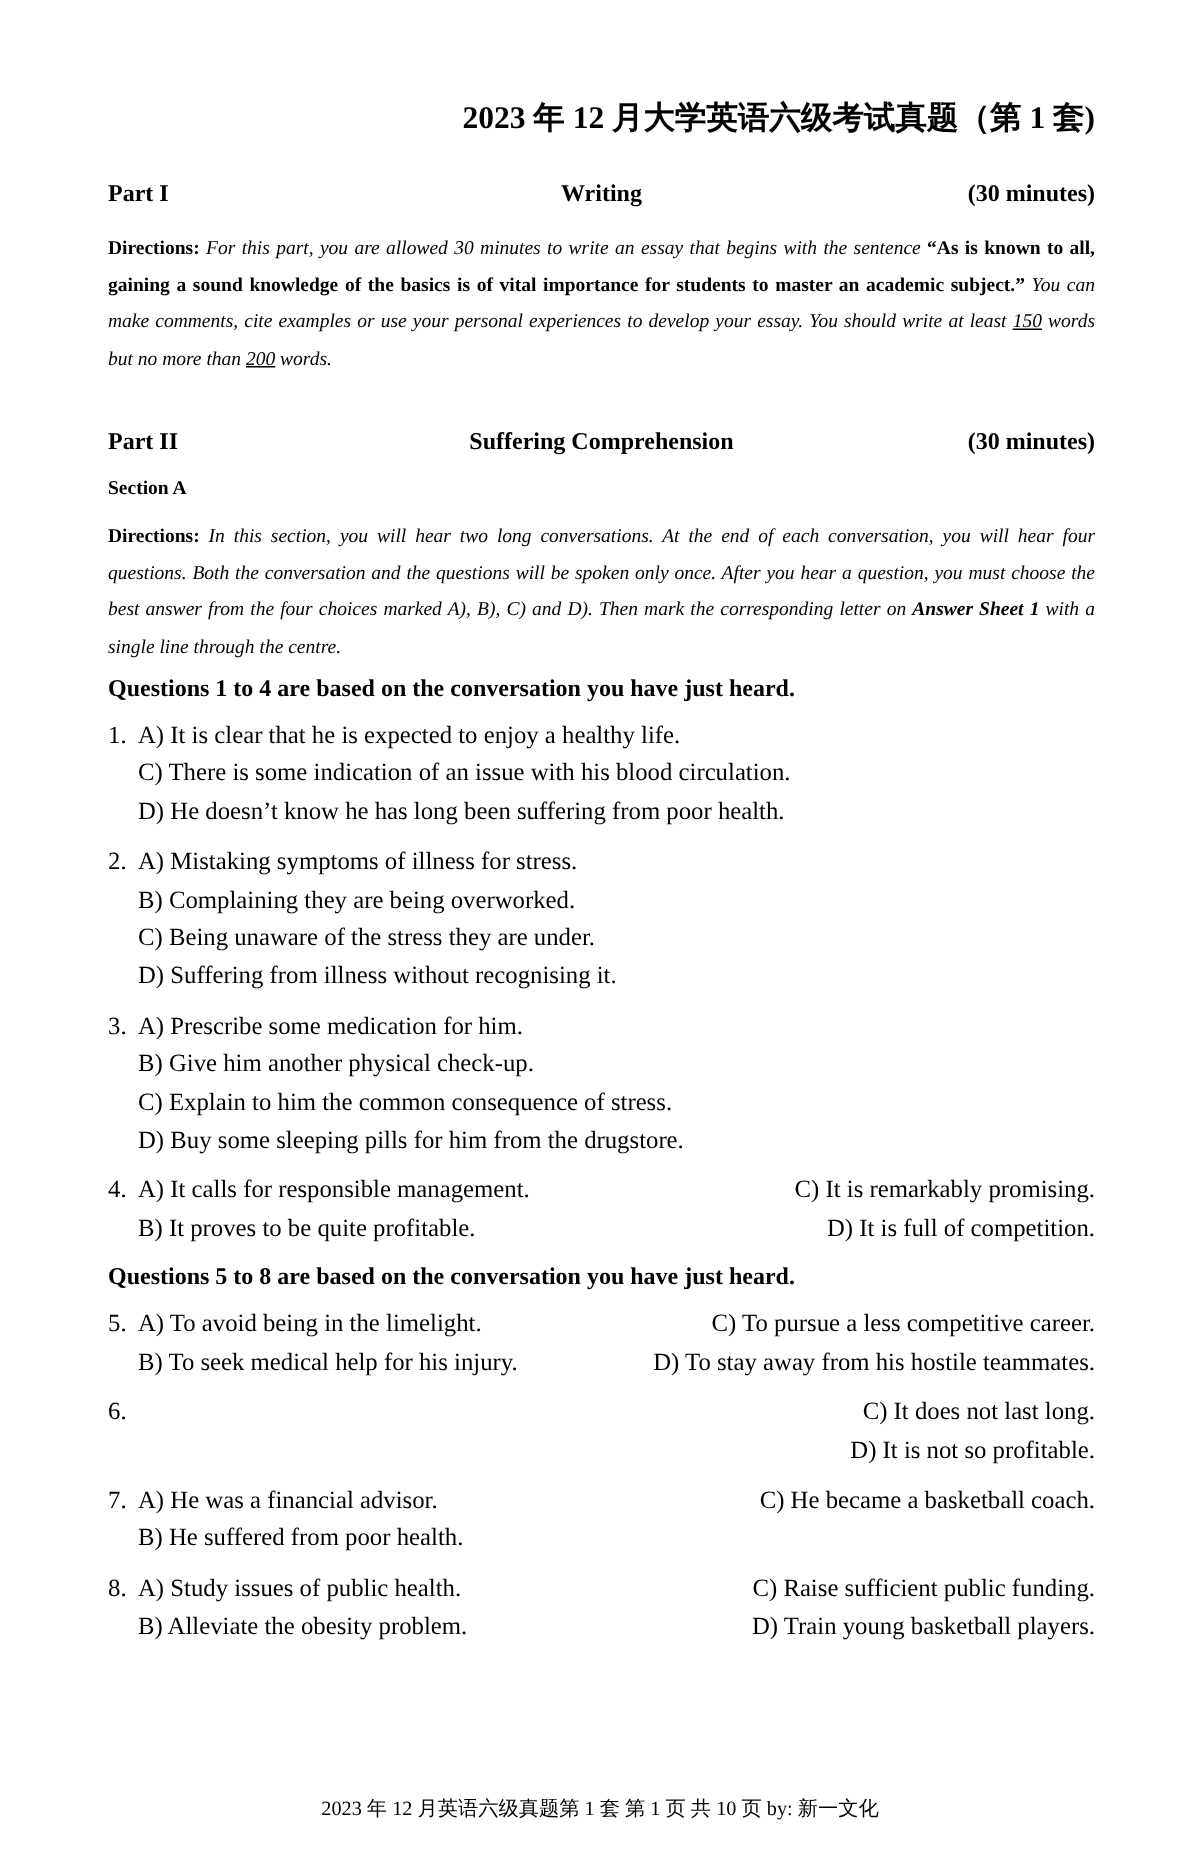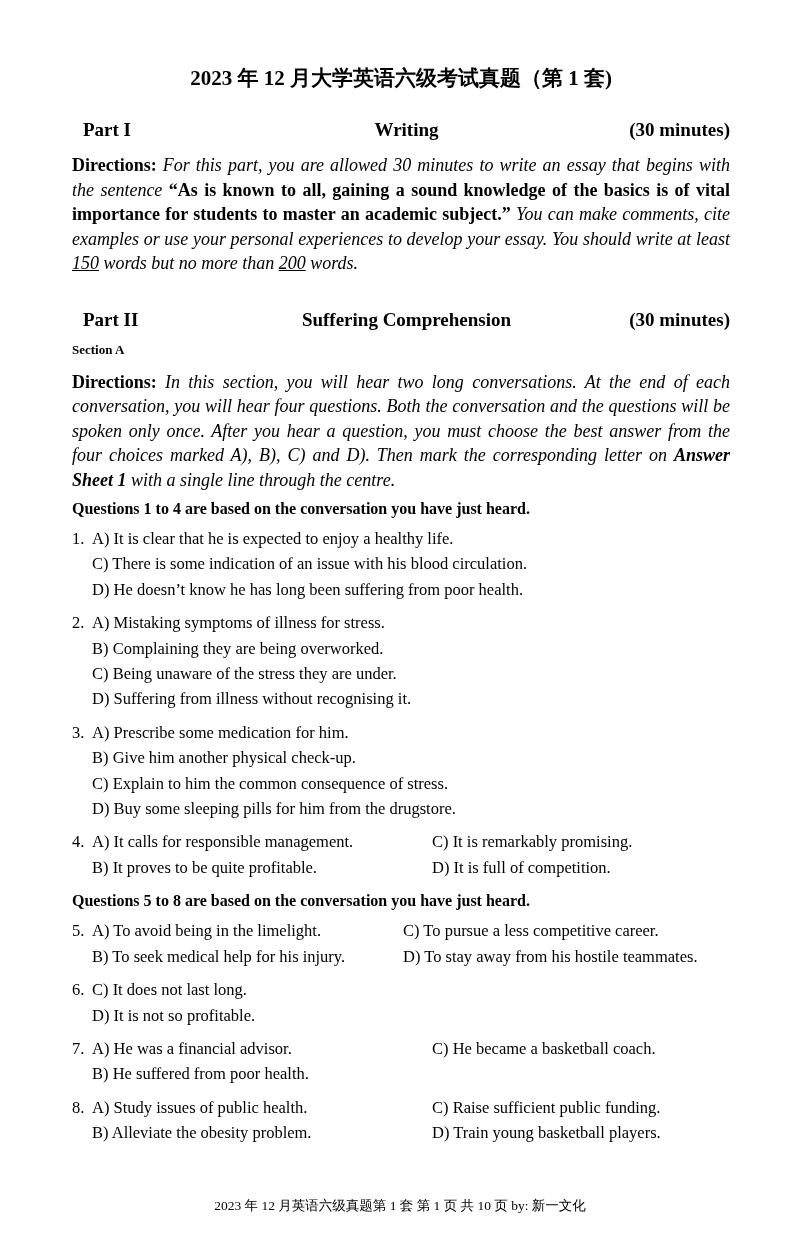--- a/index.html
+++ b/index.html
@@ -8,48 +8,48 @@
     font-family:"Liberation Serif", serif;
     color:#000;
   }
   .page {
     position:relative;
     box-sizing:border-box;
     width:800px; height:1249px;
     padding:64px 70px 0 72px;
   }
   .title {
-    font-size:21px; font-weight:bold; text-align:center;
+    font-size:21px; font-weight:bold; text-align:right;
     margin:0 0 25px 0; line-height:29px;
   }
   .part-row {
     position:relative; display:flex; justify-content:space-between;
-    font-weight:bold; font-size:19px; line-height:24px; margin-bottom:11px;margin-left:11px;
+    font-weight:bold; font-size:16px; line-height:24px; margin-bottom:11px;
   }
   .part-center { position:absolute; left:50%; transform:translateX(-50%); white-space:nowrap; }
   .directions {
-    font-size:18px; line-height:24.5px; text-align:justify;
+    font-size:13px; line-height:24.5px; text-align:justify;
     margin:0 0 32px 0;
   }
   .directions b { font-weight:bold; font-style:normal; }
   .directions i { font-style:italic; }
   .directions .bi { font-weight:bold; font-style:italic; }
   .u { text-decoration:underline; }
   .part-row.tight { margin-bottom:6px; }
   .section-label { font-weight:bold; font-size:13px; line-height:23px; margin:0 0 9px 0;font-family:Liberation Serif, serif; }
   .directions.d2 { margin-bottom:4px; }
   .qheader { font-weight:bold; font-size:16px; line-height:25px; margin:0 0 5px 0; }
   .q { display:flex; font-size:16.5px; margin-bottom:8px; }
   .qnum { width:20px; flex:none; line-height:25.4px; }
   .opts { flex:1; }
   .opt { line-height:25.4px; }
   .cols { display:flex; flex:1; }
   .col-left { width:340px; flex:none; }
   .q.narrow .col-left { width:311px; }
-  .col-right { flex:1; }
+  .col-right { flex:1;text-align:right; }
   .footer {
     position:absolute; left:0; right:0; bottom:34px;
     text-align:center; font-size:13.5px; line-height:18px;
   }
 </style>
 </head>
 <body>
 
 <div class="page">
 

